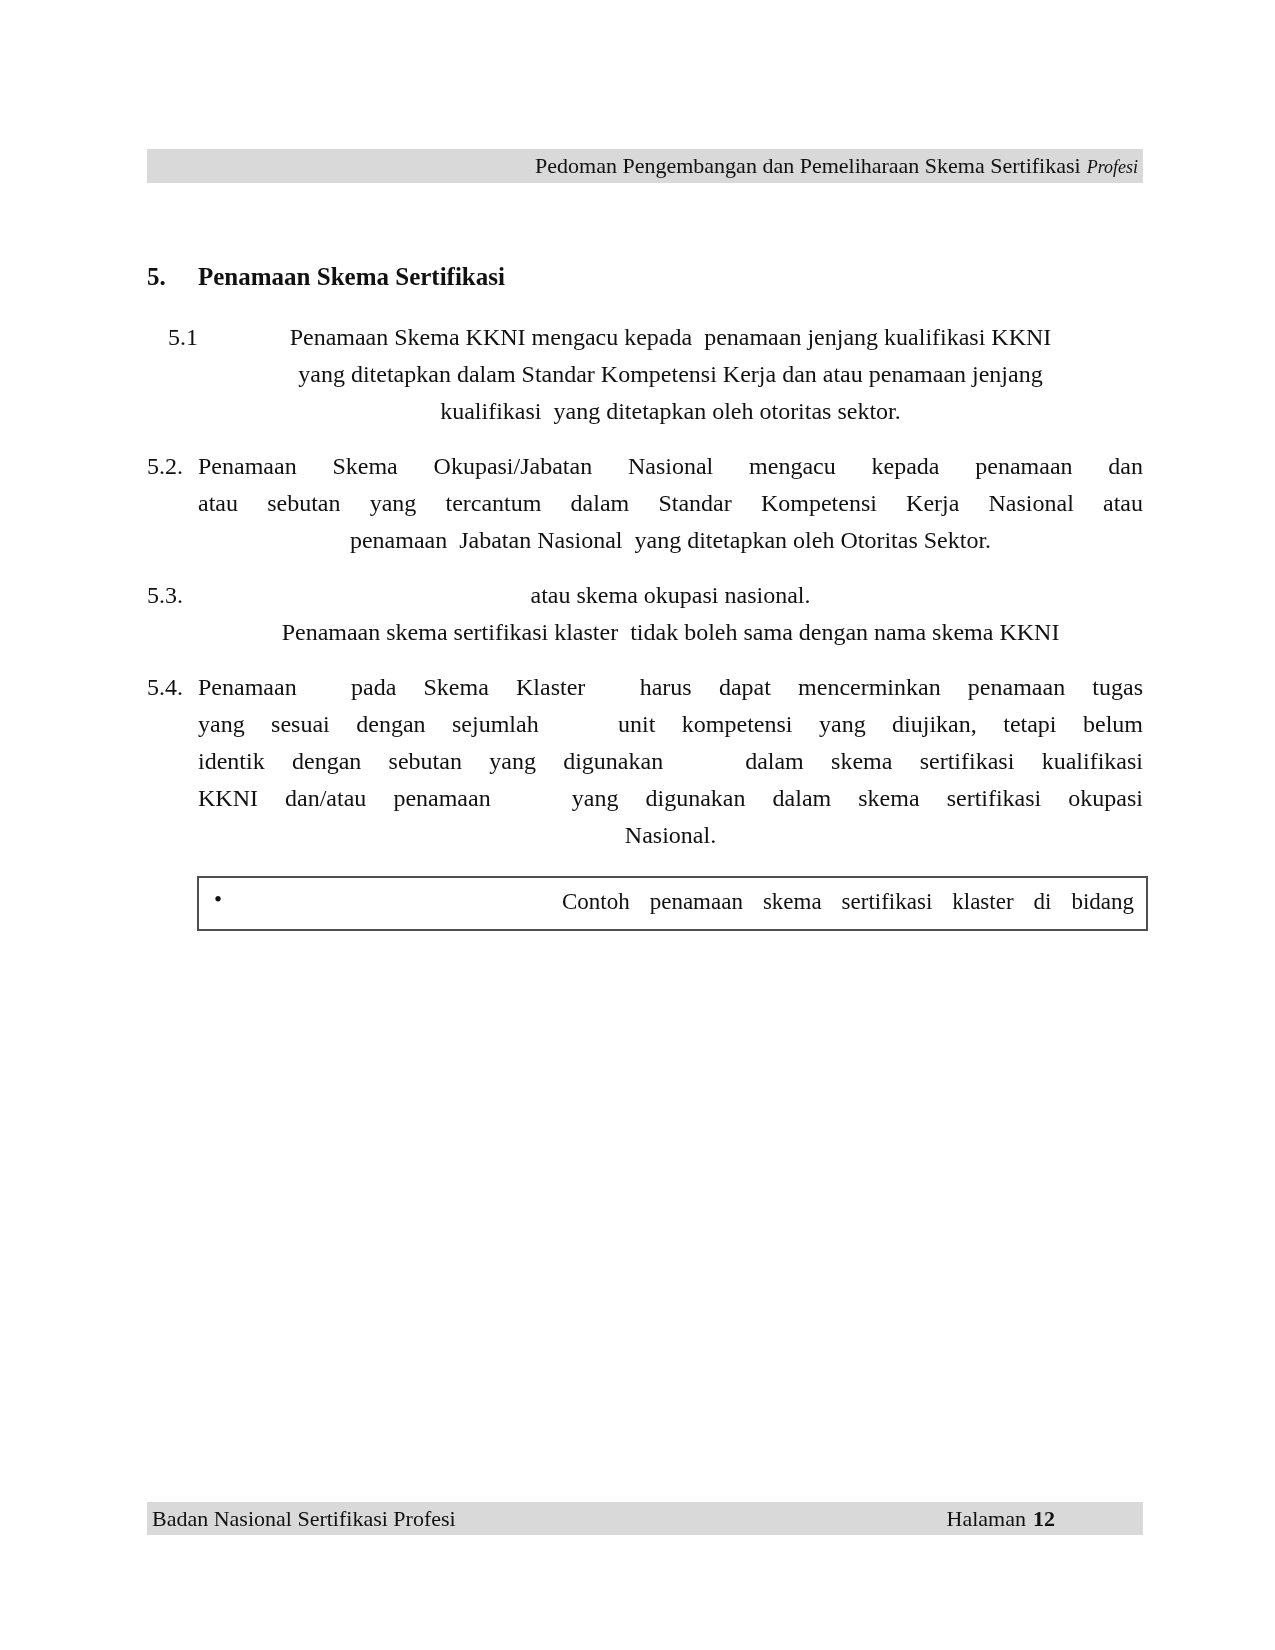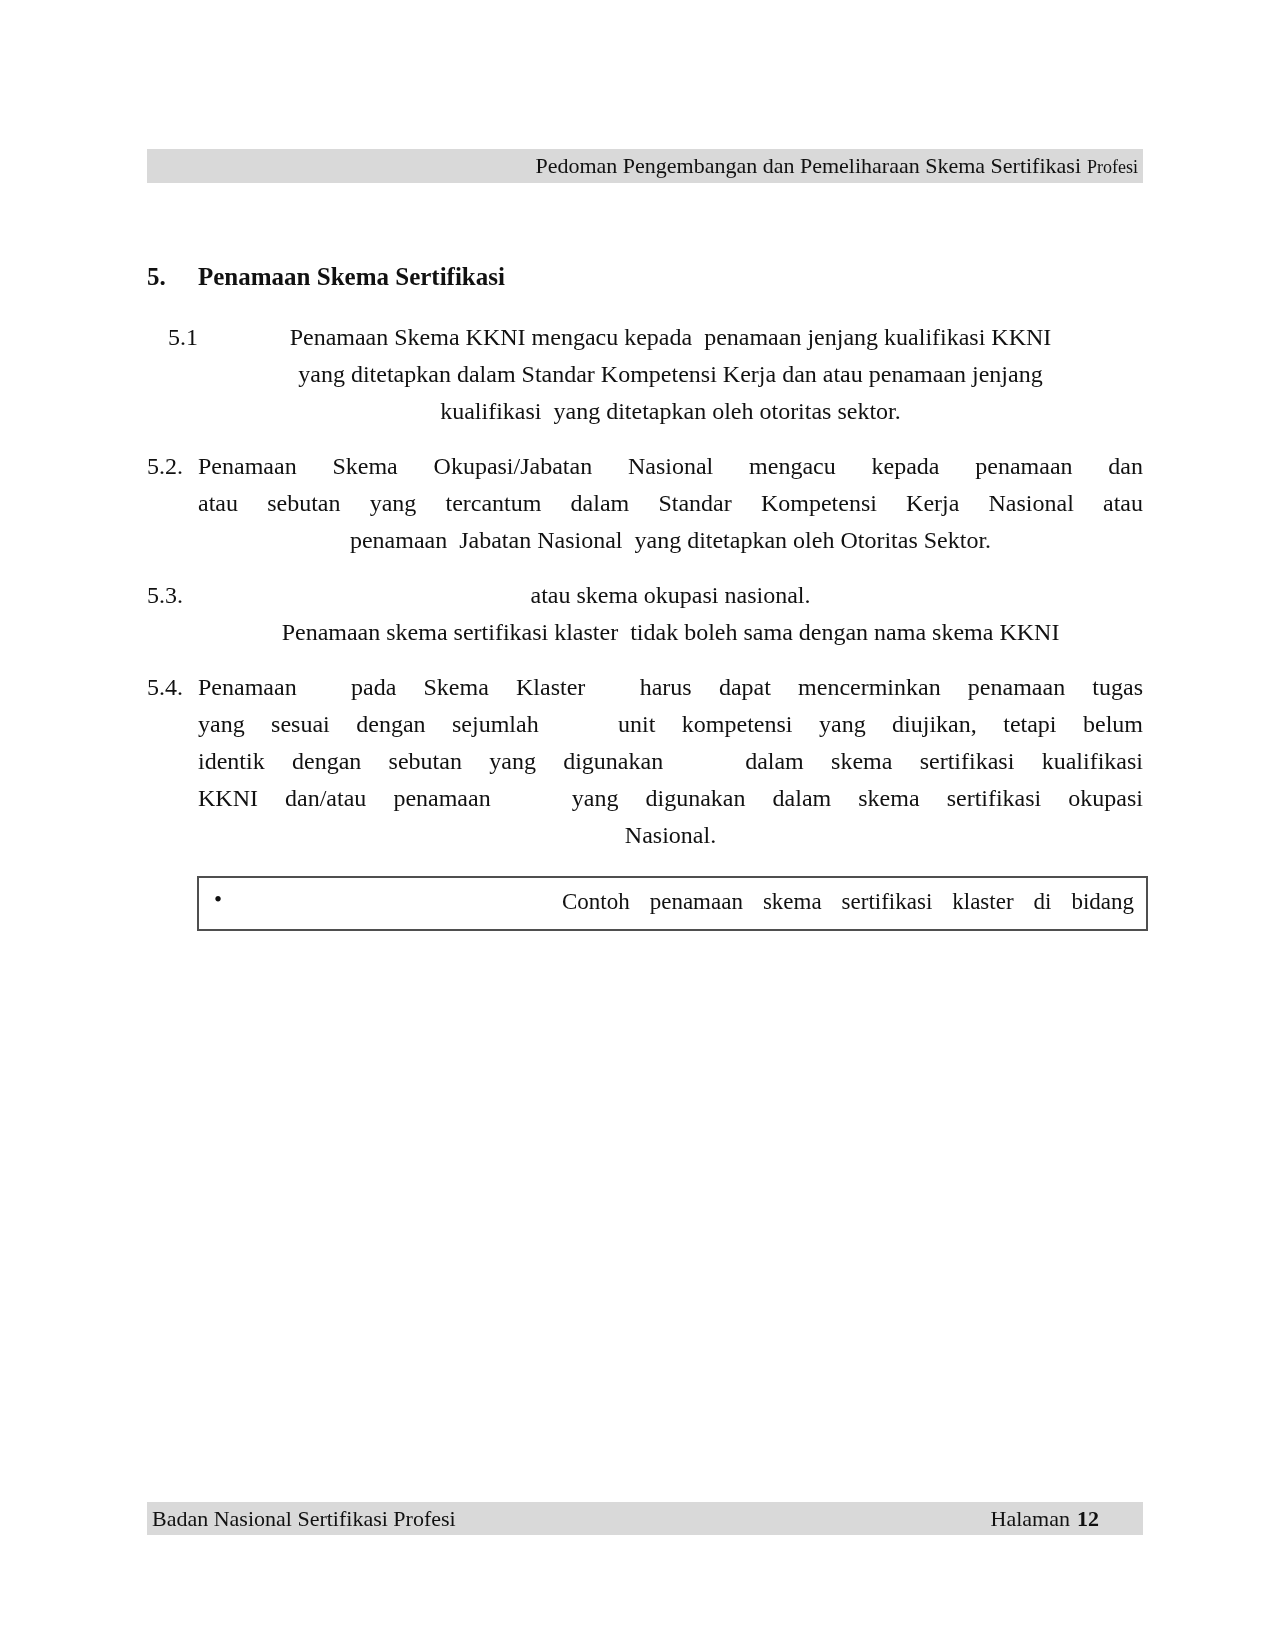--- a/index.html
+++ b/index.html
@@ -25,20 +25,21 @@
     font-size: 22px;
     line-height: 34px;
     text-align: right;
     box-sizing: border-box;
     padding-right: 5px;
     white-space: nowrap;
   }
   .header-suffix {
     font-size: 18px;
     margin-left: 6px;
+    font-style: italic;
   }
   .content {
     position: absolute;
     left: 147px;
     top: 260px;
     width: 996px;
   }
   .section-heading {
     display: flex;
     font-size: 25px;
@@ -90,21 +91,21 @@
     left: 147px;
     top: 1502px;
     width: 996px;
     height: 33px;
     background: #d9d9d9;
     font-size: 22px;
     line-height: 33px;
     display: flex;
     justify-content: space-between;
     box-sizing: border-box;
-    padding: 0 44px 0 5px;
+    padding: 0 88px 0 5px;
     white-space: nowrap;
   }
   .page-number { font-weight: bold; margin-left: 7px; }
 </style>
 </head>
 <body>
 
 <div class="header-bar">
   <span>Pedoman Pengembangan dan Pemeliharaan Skema Sertifikasi</span><span class="header-suffix">Profesi</span>
 </div>

